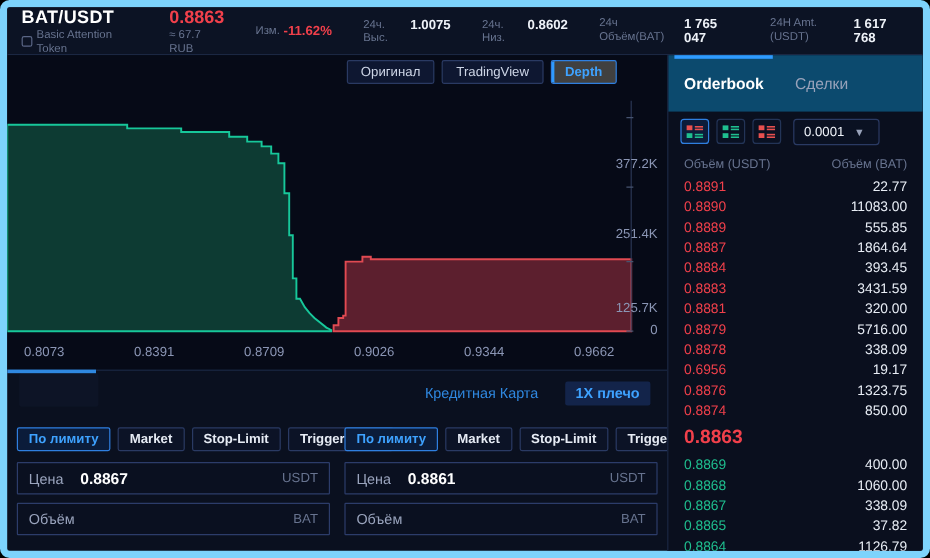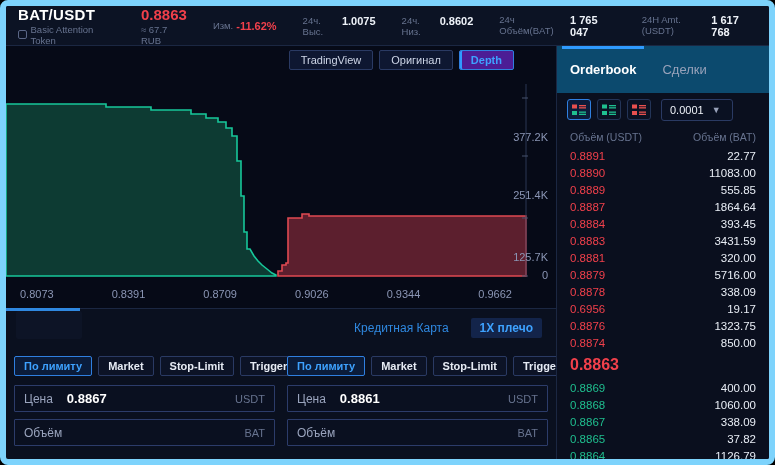--- a/index.html
+++ b/index.html
@@ -28,21 +28,21 @@
   
   .main { display:flex; height:423px; }
   .leftcol { flex:1; min-width:0; display:flex; flex-direction:column; }
   
   .chartwrap { position:relative; height:262px; background:#060a17; }
   .charttabs { position:absolute; top:4px; right:42px; display:flex; gap:6px; z-index:5; }
   .ctab {
     font-size:11px; color:#cdd5e6; background:#0e1731; border:1px solid #2a3a63;
     border-radius:2px; padding:2px 11px; cursor:pointer; line-height:14px;
   }
-  .ctab.active { color:#3ea2ff; border-color:#2f7fe0; background:#4c1d95; font-weight:bold; box-shadow:inset 2px 0 0 #2f9bff; }
+  .ctab.active { color:#3ea2ff; border-color:#2f7fe0; background:#404040; font-weight:bold; box-shadow:inset 2px 0 0 #2f9bff; }
   .depth-svg { position:absolute; left:0; top:20px; width:522px; height:212px; }
   .ytick { position:absolute; right:8px; font-size:11px; color:#8b96b5; }
   .yt0 { top:85px; } .yt1 { top:143px; } .yt2 { top:205px; } .yt3 { top:223px; }
   .xlabels {
     position:absolute; left:14px; right:44px; bottom:8px;
     display:flex; justify-content:space-between; font-size:11px; color:#8b96b5;
   }
   .yt2 { top:205px; }
   
   .subbar { position:relative; height:38px; border-top:1px solid #1b2742; display:flex; align-items:center; justify-content:flex-end; gap:22px; padding:0 14px; }
@@ -131,22 +131,22 @@
       <span class="lbl">24H Amt.(USDT)</span>
       <span class="val">1 617 768</span>
     </div>
   </div>
 
   <div class="main">
     <div class="leftcol">
 
       <div class="chartwrap">
         <div class="charttabs">
+          <div class="ctab">Оригинал</div>
           <div class="ctab">TradingView</div>
-          <div class="ctab">Оригинал</div>
           <div class="ctab active">Depth</div>
         </div>
 
         <svg class="depth-svg" viewBox="0 0 522 212" preserveAspectRatio="none">
 
           <path d="M0,38 H100 V41 H145 V44 H185 V48 H200 V52 H212 V56 H220 V62 H226 V70 H231 V95 H235 V130 H238 V166 H241 V183 H244 L248,190 L252,195 L256,199 L261,203 L266,207 L270,209 V210 H0 Z" fill="#0d3b33" stroke="#17c79a" stroke-width="1.6"></path>
 
           <path d="M272,210 V205 H276 V199 H280 V197 H282 V152 H296 V148 H303 V150 H520 V210 Z" fill="#5c1f2e" stroke="#e04a52" stroke-width="1.6"></path>
 
           <line x1="520" y1="18" x2="520" y2="210" stroke="#2a3655" stroke-width="1"></line>

